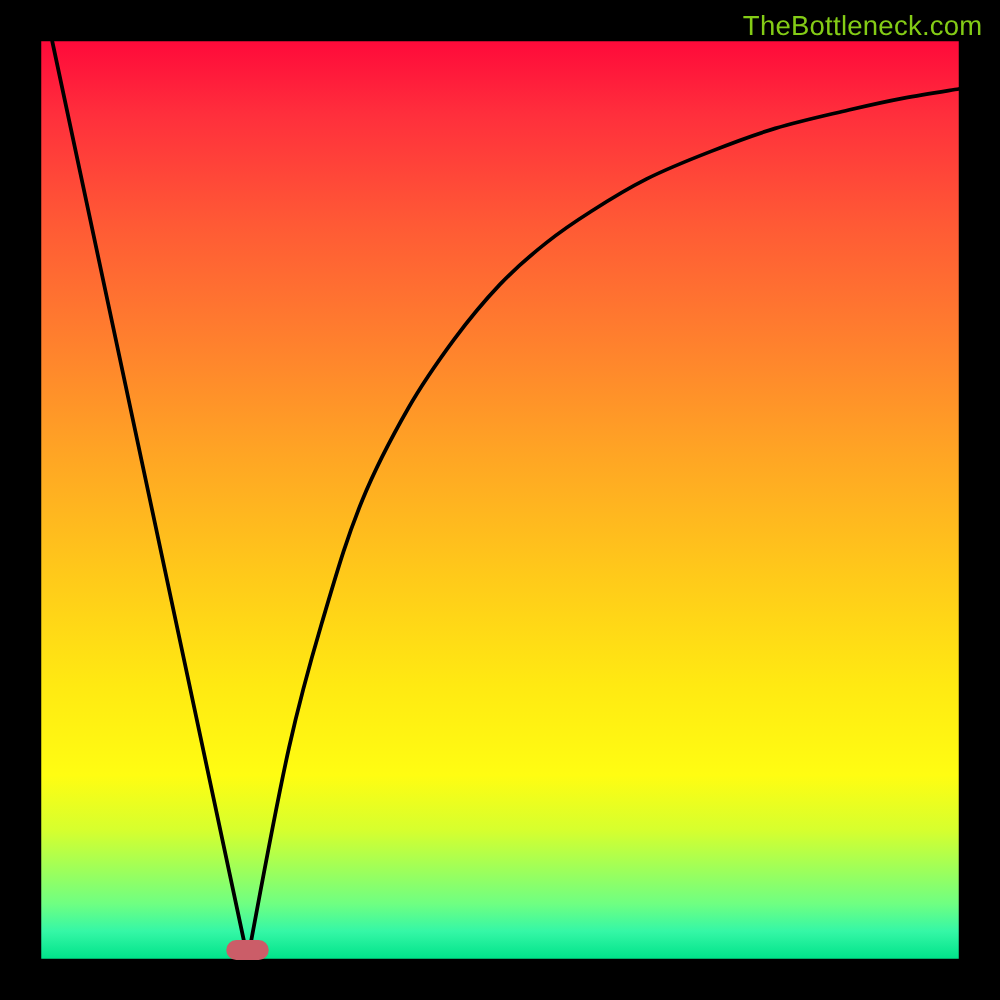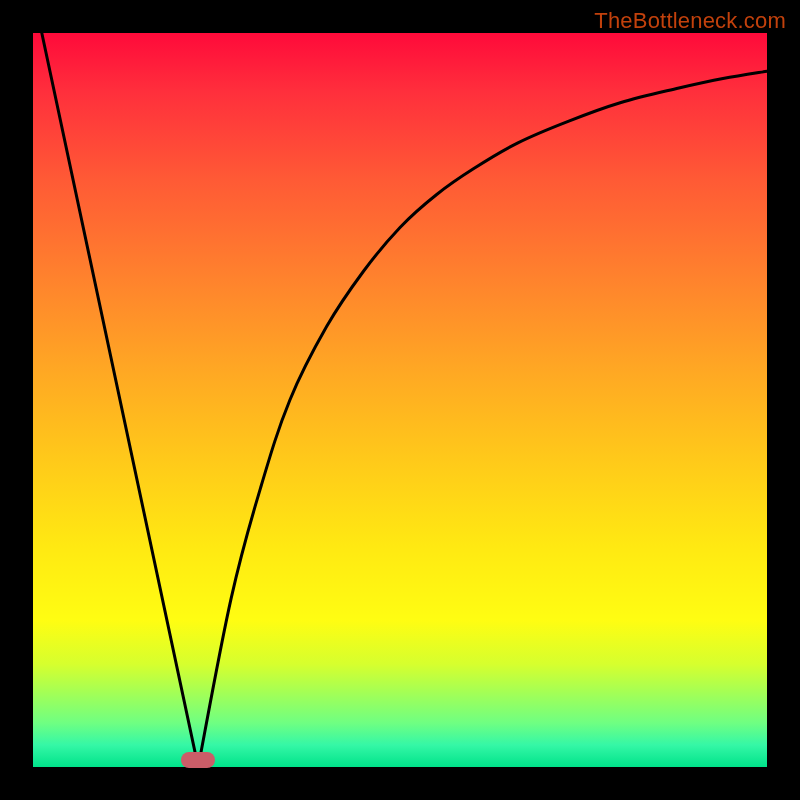--- a/index.html
+++ b/index.html
@@ -52,21 +52,21 @@
     width: 34px;
     height: 16px;
     background: #cb5d68;
     border-radius: 8px;
     transform: translate(-50%, -50%);
   }
   .watermark {
     position: absolute;
     top: 8px;
     right: 14px;
-    color: #c2410c;
+    color: #84cc16;
     font-size: 22px;
     font-weight: 500;
     letter-spacing: 0.2px;
     user-select: none;
   }
 </style>
 </head>
 <body>
 
 <div class="frame">

